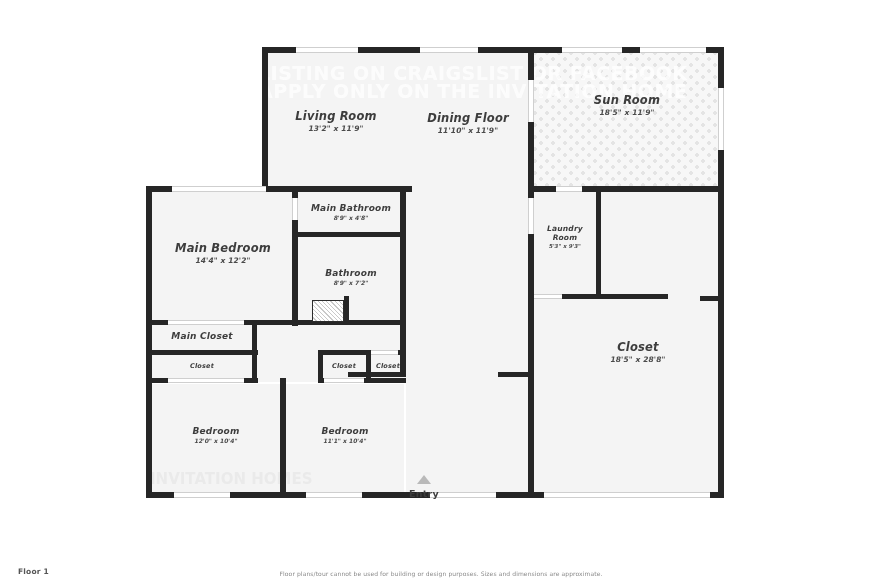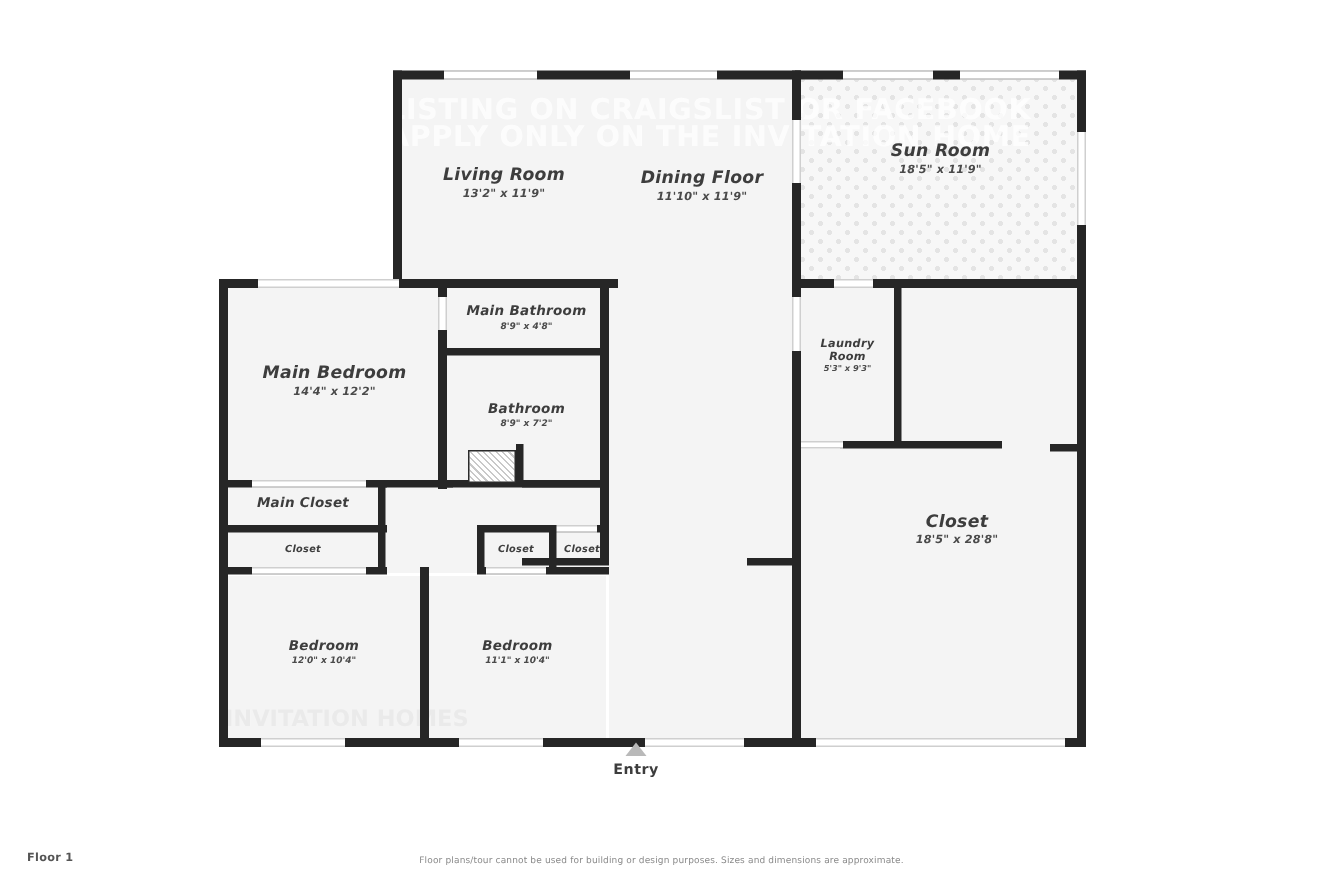--- a/index.html
+++ b/index.html
@@ -328,21 +328,21 @@
   <div class="label md" style="left:150px; top:426px; width:132px;">
     <span class="nm">Bedroom</span>
     <span class="dim">12'0" x 10'4"</span>
   </div>
 
   <div class="label md" style="left:286px; top:426px; width:118px;">
     <span class="nm">Bedroom</span>
     <span class="dim">11'1" x 10'4"</span>
   </div>
 
-  <div class="entry-wrap" style="left:384px; top:495px;">
+  <div class="entry-wrap" style="left:384px; top:475px;">
     <div class="entry-tri"></div>
     <div class="entry-txt">Entry</div>
   </div>
 
   <div class="floor-tag">Floor 1</div>
   <div class="disclaimer">Floor plans/tour cannot be used for building or design purposes. Sizes and dimensions are approximate.</div>
 
 </div>
 
 </body></html>

